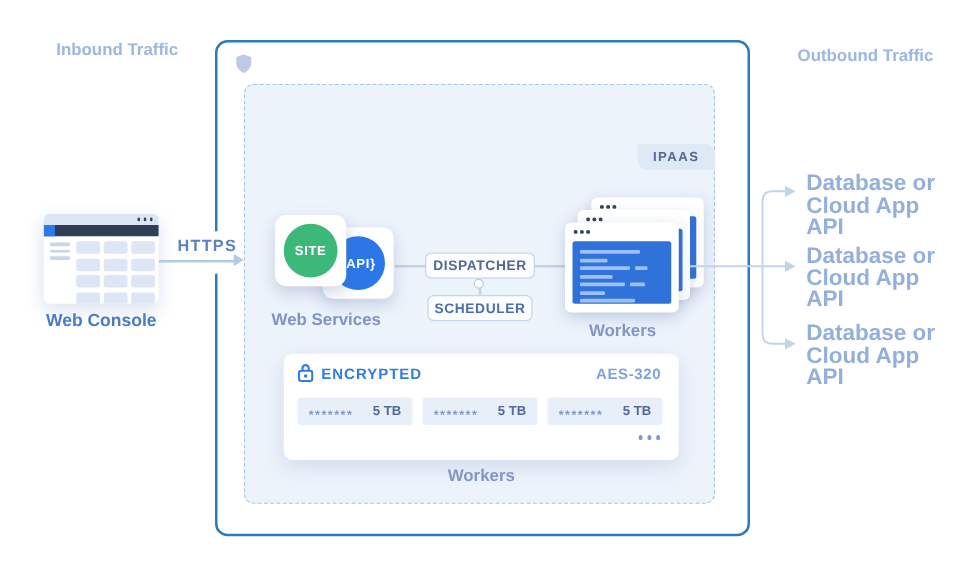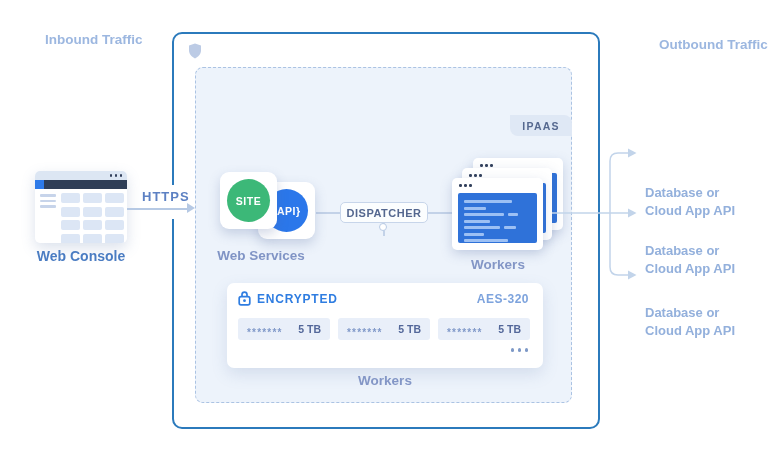--- a/index.html
+++ b/index.html
@@ -112,31 +112,31 @@
     line-height:8px; margin-top:7px; }
   .srow .size { font-size:10.5px; font-weight:bold; color:#54689a; }
   .srow-0 { left:11px; } .srow-1 { left:111px; } .srow-2 { left:211px; }
   .more-dots { position:absolute; right:15px; top:65px; display:flex; gap:3.5px; }
   .more-dots i { width:3.5px; height:3.5px; border-radius:50%; background:#7e99c7; display:block; }
   .storage-label { left:345px; top:373px; width:80px; text-align:center;
     font-size:13.5px; font-weight:600; color:#8396c6; z-index:2; }
 
   
   .out-arrows { left:552px; top:140px; z-index:6; }
-  .out-label { left:645px; width:110px; font-size:13px; font-weight:600;
-    color:#93b0dc; line-height:17.5px;margin-top:46px; }
+  .out-label { left:645px; width:110px; font-size:18px; font-weight:600;
+    color:#93b0dc; line-height:17.5px; }
   .out-0 { top:138px; } .out-1 { top:196px; } .out-2 { top:258px; }
 </style>
 </head>
 <body>
 
 <div id="stage">
 
   <div class="abs side-label" style="left:45px; top:32px;">Inbound Traffic</div>
-  <div class="abs side-label" style="left:659px; top:37px;">Outbound Traffic</div>
+  <div class="abs side-label" style="left:638px; top:37px;">Outbound Traffic</div>
 
   <div class="abs cloud-box"></div>
 
   <svg class="abs shield" width="14" height="16" viewBox="0 0 14 16">
     <path d="M7 0.5 L13 2.6 V7.2 C13 11.2 10.2 13.8 7 15.4 C3.8 13.8 1 11.2 1 7.2 V2.6 Z" fill="#bccbe5"></path>
   </svg>
 
   <div class="abs inner-box"></div>
   <div class="abs ipaas-tag">IPAAS</div>
 
@@ -187,20 +187,21 @@
   <div class="abs svc-card svc-site">
     <div class="svc-circle c-green">SITE</div>
   </div>
 
   <div class="abs conn-line l-api-disp"></div>
   <div class="abs conn-line l-disp-work"></div>
   <div class="abs conn-line conn-v"></div>
   <div class="abs conn-circle"></div>
 
   <div class="abs pill disp">DISPATCHER</div>
+  <div class="abs pill sched">SCHEDULER</div>
 
   <div class="abs worker-card wk-back">
     <span class="dotset worker-dots">
         <i></i>
         <i></i>
         <i></i>
       </span>
     <div class="worker-term"></div>
   </div>
   <div class="abs worker-card wk-mid">

